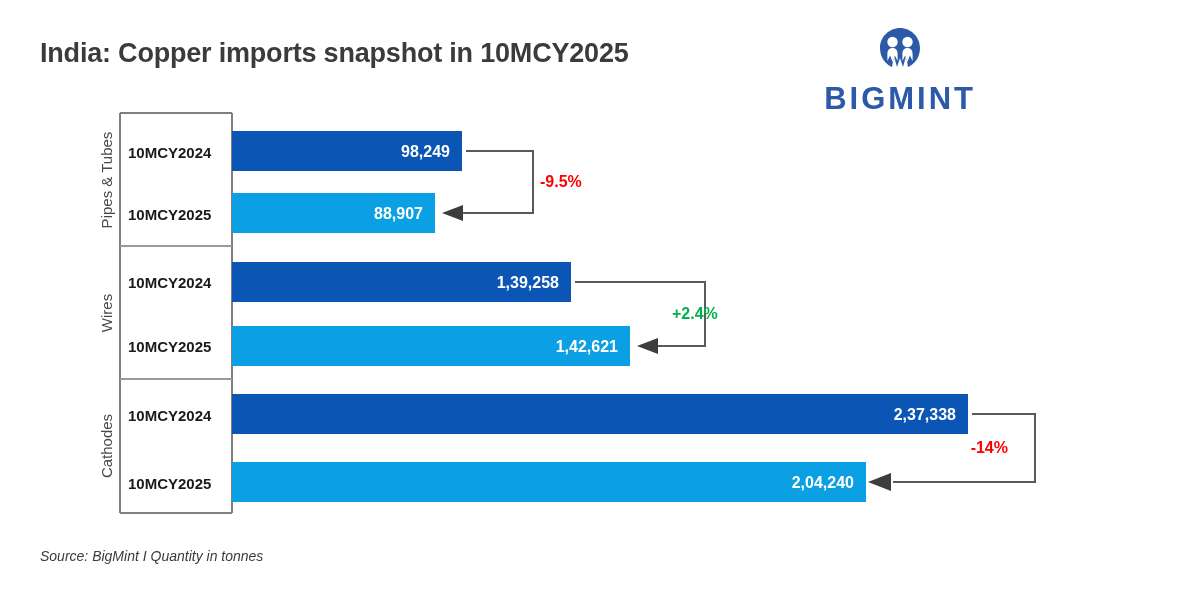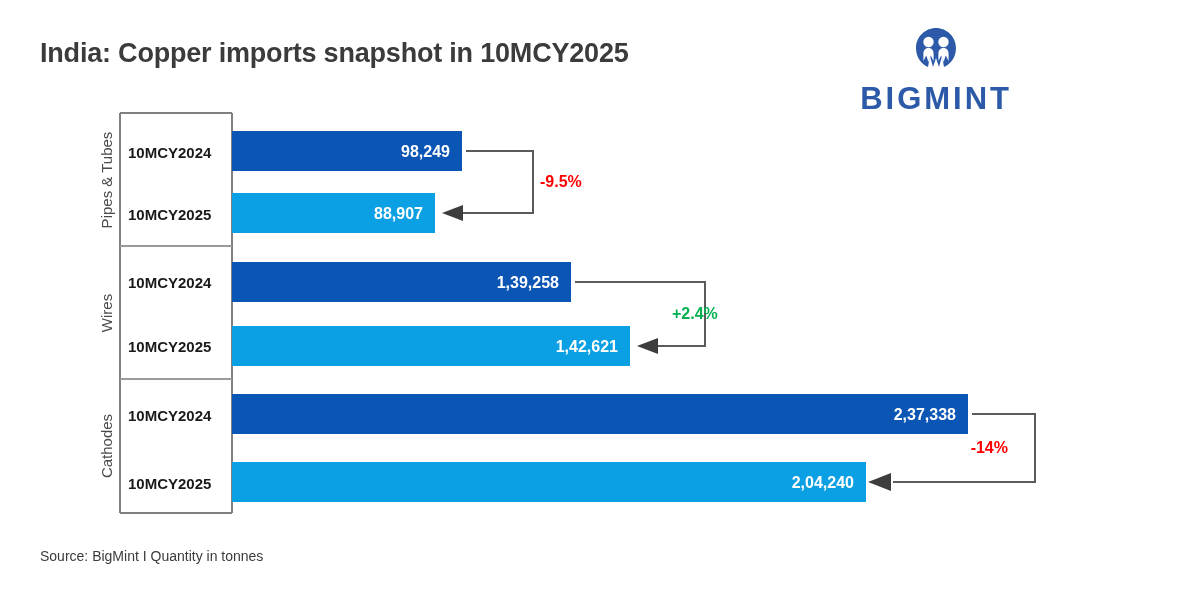--- a/index.html
+++ b/index.html
@@ -14,21 +14,20 @@
     overflow: hidden;
     position: relative;
   }
 
   
   #header {
     position: absolute;
     left: 0; top: 0;
     width: 1016px;
     height: 100px;
-    padding-left: 36px;
   }
   #chart-title {
     position: absolute;
     left: 40px;
     top: 38px;
     font-size: 27px;
     font-weight: bold;
     color: #3b3b3b;
     letter-spacing: -0.2px;
     white-space: nowrap;
@@ -113,20 +112,21 @@
   .arrow-head { fill: #3d3d3d; }
 
   
   #footer-note {
     position: absolute;
     left: 40px;
     top: 548px;
     font-size: 14px;
     color: #3b3b3b;
     white-space: nowrap;
+    font-style: italic;
   }
 </style>
 </head>
 <body>
 
 <div id="header">
   <div id="chart-title">India: Copper imports snapshot in 10MCY2025</div>
 
   <div id="brand-logo">
     <svg id="brand-mark" viewBox="0 0 44 44">

